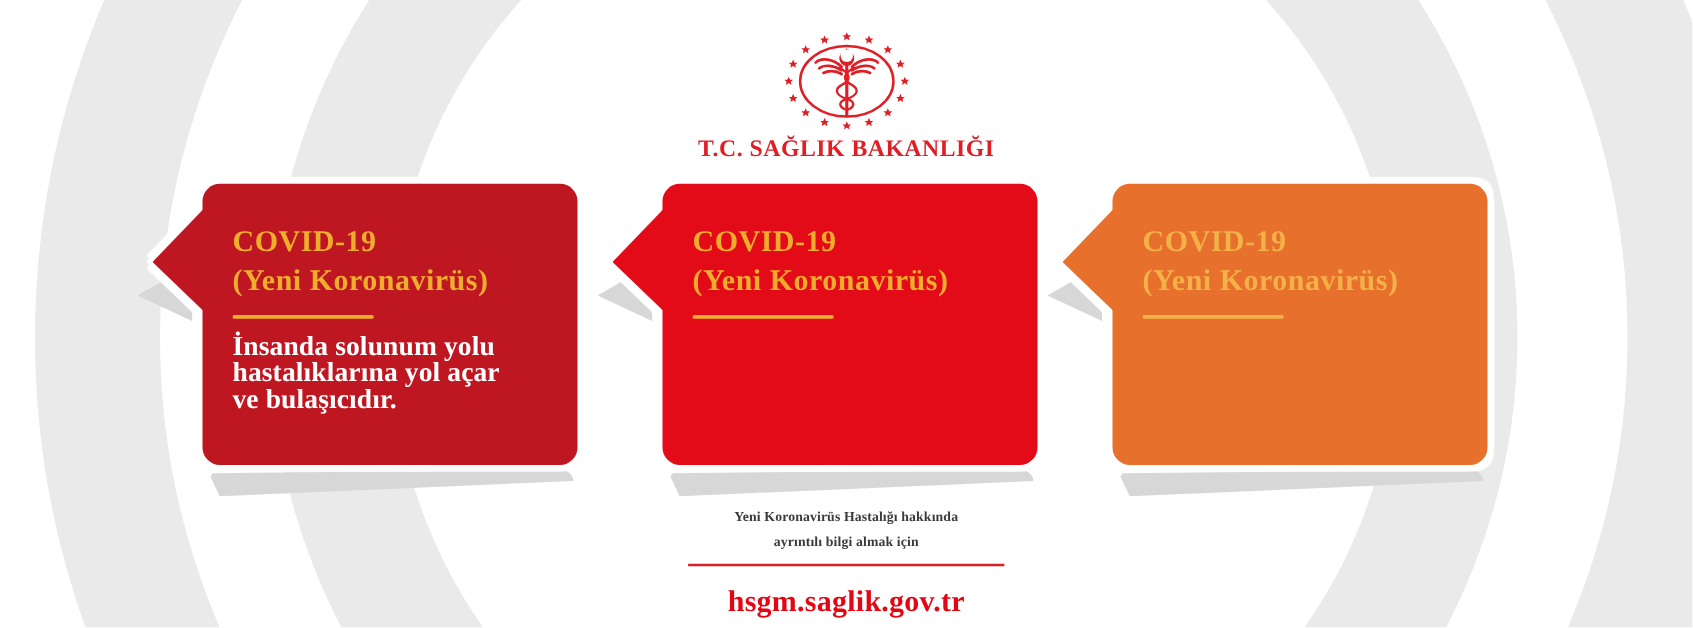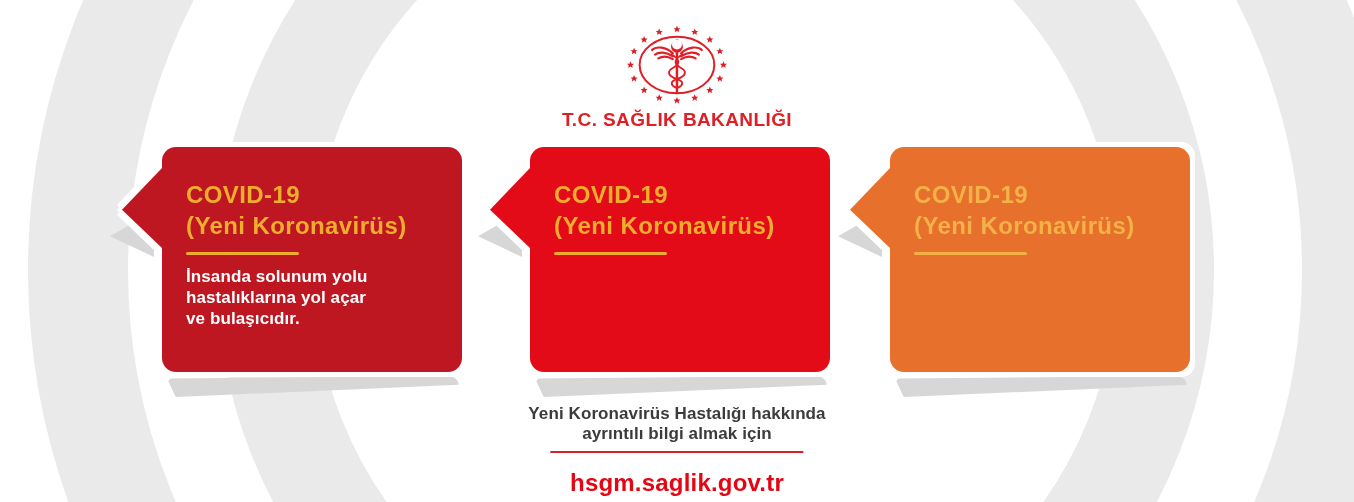--- a/index.html
+++ b/index.html
@@ -1,20 +1,20 @@
 <!DOCTYPE html>
 <html style="--background: #FFFFFF; --ring-gray: #EAEAEA; --shadow-gray: #D7D7D8; --logo-red: #DF1F26; --info-text: #3B3B3B; --divider-red: #DA1F26; --footer-url-red: #E30613;"><head>
 <meta charset="utf-8">
 <title>COVID-19 Bilgilendirme</title>
 <style>
   html,body { margin:0; padding:0; background:#fff; }
   .banner {
     position:relative; width:1354px; height:502px; overflow:hidden;
     background:var(--background,#ffffff);
-    font-family:Liberation Sans, sans-serif;
+    font-family:Liberation Serif, serif;
   }
   
   .ring { position:absolute; border-radius:50%; border-style:solid;
           border-color:var(--ring-gray,#EAEAEA); background:transparent; z-index:0; }
   .ring-a { width:804px;  height:804px;  border-width:97px;  left:216px; top:-229px; }
   .ring-b { width:1174px; height:1174px; border-width:100px; left:28px;  top:-417px; }
 
   
   .brand { position:absolute; top:26px; left:50%; transform:translateX(-50%);
            text-align:center; z-index:3; }
@@ -37,27 +37,27 @@
                        drop-shadow(-5px 0 0 #fff) drop-shadow(5px 0 0 #fff); }
   .card { position:relative; width:300px; height:225px; background:var(--card-bg,#c00);
           border-radius:14px; padding:32px 20px 0 24px; box-sizing:border-box; }
   .tail { position:absolute; left:-40px; top:20px; width:41px; height:82px;
           background:var(--card-bg,#c00);
           clip-path:polygon(100% 0%, 0% 52%, 100% 100%); }
   .card-title { margin:0; color:var(--card-title,#EFAD2E); font-size:24px; line-height:31px;
                 font-weight:bold; letter-spacing:0.4px; white-space:pre-line; }
   .title-rule { width:113px; height:3px; background:var(--card-title,#EFAD2E);
                 margin:11px 0; border-radius:2px; }
-  .card-body  { margin:0; color:#ffffff; font-size:17px; line-height:21px;
+  .card-body  { margin:0; color:#ffffff; font-size:22px; line-height:21px;
                 font-weight:bold; letter-spacing:0.1px; white-space:pre-line; }
 
   
   .footer { position:absolute; left:50%; transform:translateX(-50%); top:404px;
             text-align:center; z-index:3; }
-  .footer-info { font-size:17px; line-height:20px; font-weight:bold;
+  .footer-info { font-size:11px; line-height:20px; font-weight:bold;
                  color:var(--info-text,#3B3B3B); white-space:pre-line; letter-spacing:0.1px; }
   .footer-divider { width:253px; height:2px; background:var(--divider-red,#DA1F26);
                     margin:7px auto 6px; }
   .footer-url { display:inline-block; font-size:24px; font-weight:bold;
                 color:var(--footer-url-red,#E30613); text-decoration:none;
                 letter-spacing:0.2px;margin-top:10px; }
   .emblem { display:block; margin:0 auto; }
 </style>
 </head>
 <body>

